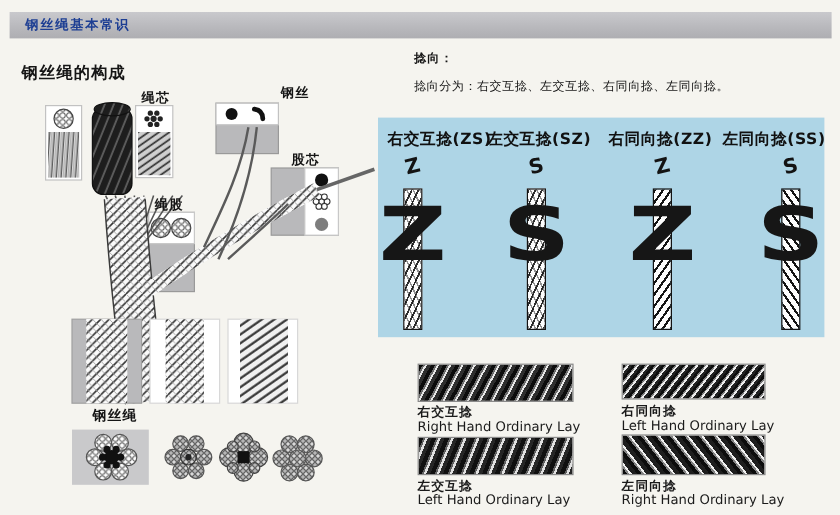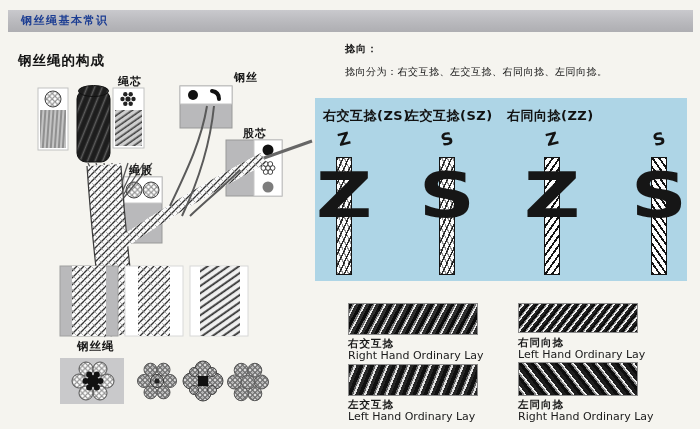--- a/index.html
+++ b/index.html
@@ -236,20 +236,21 @@
   <div class="txt diagram-label" style="left:129px;top:163px;">绳股</div>
   <div class="txt diagram-label" style="left:77px;top:339px;font-size:11.5px;">钢丝绳</div>
 
   <div class="txt lay-title" style="left:345px;top:42px;">捻向：</div>
   <div class="txt lay-desc" style="left:345px;top:65px;">捻向分为：右交互捻、左交互捻、右同向捻、左同向捻。</div>
 
   <div class="blue-box">
     <div class="lay-head" style="left:8px;">右交互捻(ZS)</div>
     <div class="lay-head" style="left:91px;">左交互捻(SZ)</div>
     <div class="lay-head" style="left:192px;text-align:right;">右同向捻(ZZ)</div>
+    <div class="lay-head" style="left:287px;">左同向捻(SS)</div>
 
     <div class="lay-col" style="left:-16px;">
       <div class="lay-squiggle">Z</div>
       <div class="lay-rope hatch-cross"></div>
       <div class="lay-symbol">Z</div>
     </div>
     <div class="lay-col" style="left:87px;">
       <div class="lay-squiggle">S</div>
       <div class="lay-rope hatch-cross"></div>
       <div class="lay-symbol">S</div>

